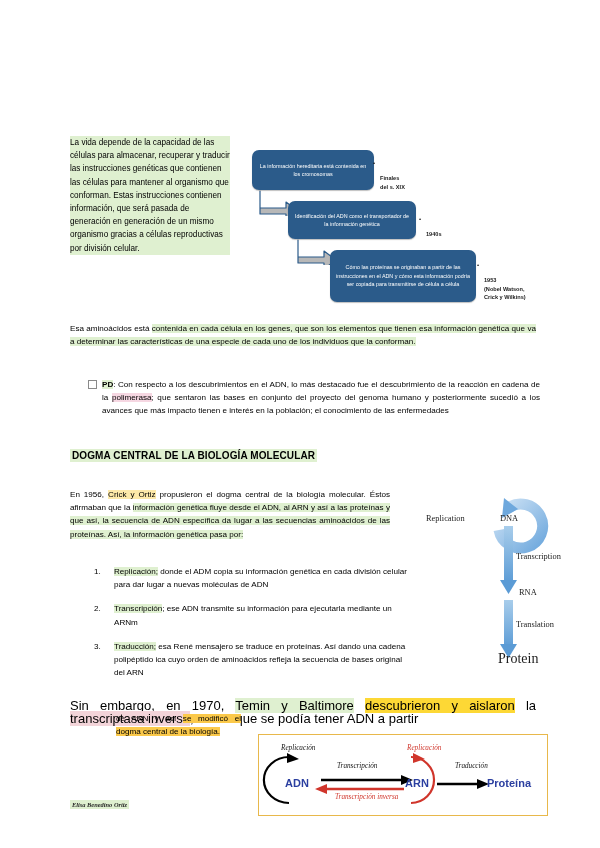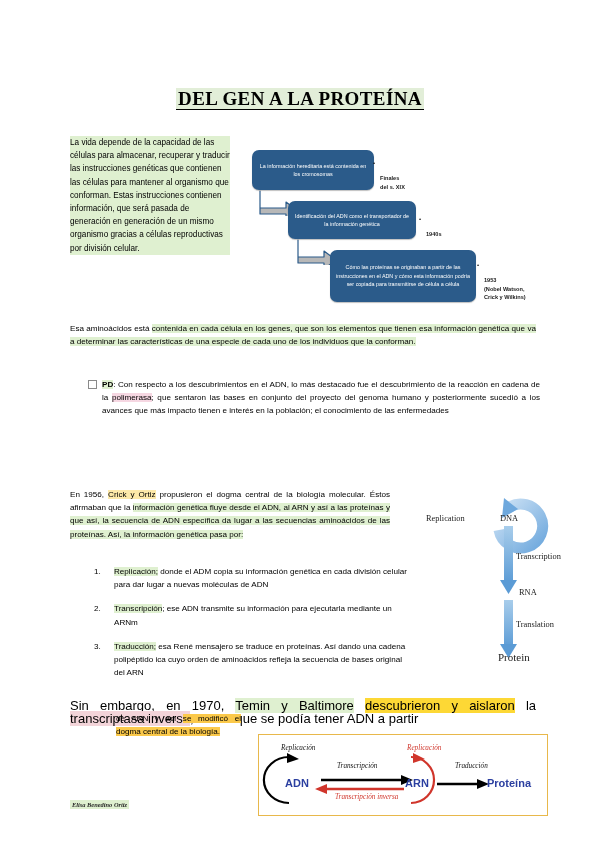--- a/index.html
+++ b/index.html
@@ -203,21 +203,21 @@
     position: absolute;
     font-family: "Liberation Serif", serif;
     font-size: 8.4px;
     color: #1c1c1c;
   }
   #cdf-replication  { left: 2px;   top: 22px; }
   #cdf-dna          { left: 76px;  top: 22px; }
   #cdf-transcription{ left: 92px;  top: 60px; }
   #cdf-rna          { left: 95px;  top: 96px; }
   #cdf-translation  { left: 92px;  top: 128px; }
-  #cdf-protein      { left: 74px;  top: 159px; font-size: 11px; }
+  #cdf-protein      { left: 74px;  top: 159px; font-size: 14px; }
 
   
   #bottom-para {
     left: 70px;
     top: 699px;
     width: 466px;
     font-size: 13px;
     line-height: 13.2px;
   }
   #bottom-para-2 {
@@ -274,23 +274,20 @@
     color: #2b2b2b;
     background: #dff0d0;
     padding: 1px 2px;
   }
 </style>
 </head>
 <body>
 
 <div id="page">
 
-  <div class="title">
-    <span>DEL GEN A LA PROTEÍNA</span>
-  </div>
 
   <div class="para hl-green" id="intro-para">La vida depende de la capacidad de las células para almacenar, recuperar y traducir las instrucciones genéticas que contienen las células para mantener al organismo que conforman. Estas instrucciones contienen información, que será pasada de generación en generación de un mismo organismo gracias a células reproductivas por división celular.</div>
 
   <div id="flow-diagram">
 
     <svg class="elbow" id="elbow-1" viewBox="0 0 42 26">
       <path d="M2,1 L2,18 L28,18 L28,12 L40,21 L28,30 L28,24 L2,24 Z" fill="#b8b8b8" stroke="#2b5b8a" stroke-width="1.2" stroke-linejoin="round"></path>
     </svg>
 
     <svg class="elbow" id="elbow-2" viewBox="0 0 42 26">
@@ -322,20 +319,23 @@
     <span>Esa aminoácidos está </span><span class="hl-green">contenida en cada célula en los genes, que son los elementos que tienen esa información genética que va a determinar las características de una especie de cada uno de los individuos que la conforman.</span>
   </div>
 
   <div id="pd-block">
     <div id="pd-checkbox"></div>
     <div id="pd-text">
       <span class="pd-label">PD</span><span>: Con respecto a los descubrimientos en el ADN, lo más destacado fue el descubrimiento de la reacción en cadena de la </span><span class="hl-pink">polimerasa</span><span>; que sentaron las bases en conjunto del proyecto del genoma humano y posteriormente sucedió a los avances que más impacto tienen e interés en la población; el conocimiento de las enfermedades</span>
     </div>
   </div>
 
+  <div id="dogma-heading">
+    <span>DOGMA CENTRAL DE LA BIOLOGÍA MOLECULAR</span>
+  </div>
 
   <div class="para" id="dogma-para">
     <span>En 1956, </span><span class="hl-yellow">Crick y Ortiz</span><span> propusieron el dogma central de la biología molecular. Éstos afirmaban que la </span><span class="hl-green">información genética fluye desde el ADN, al ARN y así a las proteínas y que así, la secuencia de ADN específica da lugar a las secuencias aminoácidos de las proteínas. Así, la información genética pasa por:</span>
   </div>
 
   <ol id="dogma-list">
     <li>
       <span class="num">1.</span>
       <span class="hl-green">Replicación;</span><span> donde el ADM copia su información genética en cada división celular para dar lugar a nuevas moléculas de ADN</span>
     </li>

